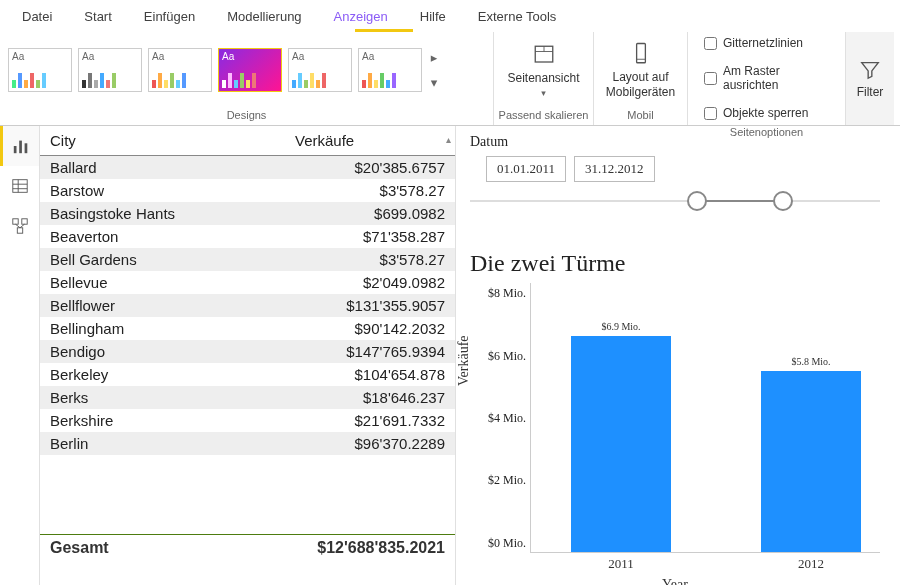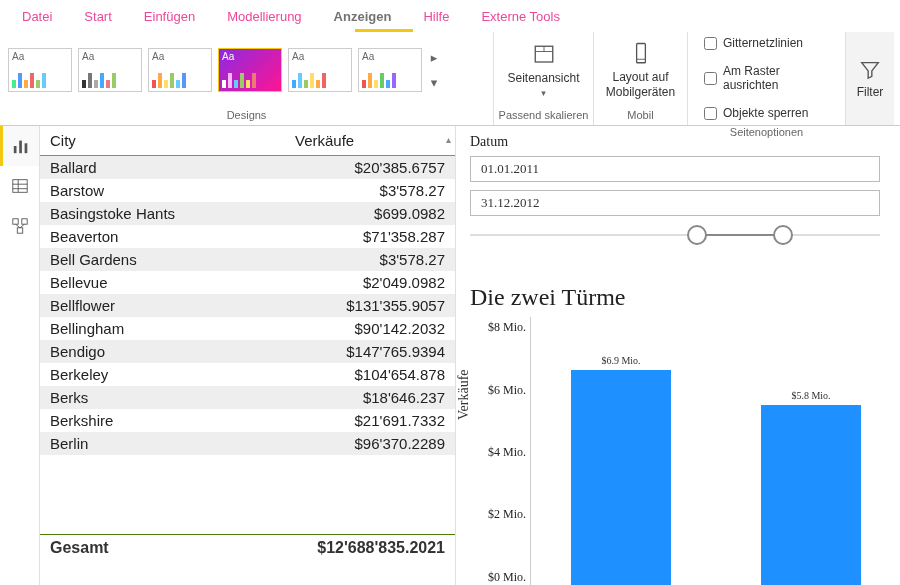--- a/index.html
+++ b/index.html
@@ -1,19 +1,19 @@
 <!DOCTYPE html>
 <html><head>
 <meta charset="utf-8">
 <style>
 * { margin:0; padding:0; box-sizing:border-box; font-family:"Segoe UI",Arial,sans-serif; }
 body { width:900px; height:585px; background:#fff; overflow:hidden; font-size:13px; color:#333; }
 .menubar { display:flex; align-items:center; height:32px; padding:0 8px; gap:4px; }
-.menubar .mi { padding:6px 14px; cursor:pointer; color:#ec4899; }
-.menubar .mi.active { color:#737373; font-weight:700; }
+.menubar .mi { padding:6px 14px; cursor:pointer; color:#404040; }
+.menubar .mi.active { color:#8b5cf6; font-weight:400; }
 .menubar .underline { position:absolute; height:3px; background:#f2c811; left:355px; top:29px; width:58px; }
 .ribbon { display:flex; height:94px; border-bottom:1px solid #ccc; }
 .rgroup { display:flex; flex-direction:column; border-right:1px solid #e0e0e0; }
 .rgroup .content { flex:1; display:flex; align-items:center; padding:4px 8px; gap:6px; }
 .rgroup .label { text-align:center; font-size:11px; color:#666; padding:2px 0 4px; }
 .theme { width:64px; height:44px; border:1px solid #ccc; display:flex; flex-direction:column; cursor:pointer; }
 .theme.sel { border:1px solid #f2c811; background:linear-gradient(135deg,#8a2be2,#ff1493); }
 .theme .aa { font-size:10px; padding:2px 3px; color:#666; }
 .theme.sel .aa { color:#fff; }
 .theme .bars { flex:1; display:flex; align-items:flex-end; gap:2px; padding:0 3px 3px; }
@@ -38,21 +38,21 @@
 .trow { display:flex; padding:3px 10px; font-family:Papyrus,"Segoe Script",serif; font-size:15px; color:#222;gap:24px; }
 .trow:nth-child(odd){ background:#eeeeee; }
 .trow .c1 { flex:1; }
 .trow .c2 { width:170px; text-align:right; }
 .tfoot { display:flex; padding:4px 10px; font-family:Papyrus,"Segoe Script",serif; font-size:16px; font-weight:bold; border-top:1px solid #4d7c0f; }
 .tfoot .c1 { flex:1; }
 .tfoot .c2 { width:190px; text-align:right; }
 .scrollhint { position:absolute; right:4px; top:8px; color:#888; font-size:10px; }
 .rightpane { flex:1; padding:8px 20px 0 14px; }
 .datumlbl { font-family:Papyrus,"Segoe Script",serif; font-size:14px; color:#222; }
-.dateboxes { display:flex; gap:8px; margin:6px 0 4px;flex-direction:column; }
+.dateboxes { display:flex; gap:8px; margin:6px 16px 4px; }
 .datebox { border:1px solid #bbb; padding:4px 10px; font-family:Papyrus,"Segoe Script",serif; font-size:13px; }
 .slider { position:relative; height:30px; margin:2px 0 10px; }
 .slider .track { position:absolute; left:0; right:0; top:14px; height:2px; background:#ddd; }
 .slider .seg { position:absolute; top:14px; height:2px; background:#888; }
 .slider .knob { position:absolute; top:5px; width:20px; height:20px; border:2px solid #888; border-radius:50%; background:#fff; cursor:pointer; }
 .charttitle { font-family:Papyrus,"Segoe Script",serif; font-size:24px; color:#222; margin-bottom:6px;margin-top:34px; }
 .chart { position:relative; height:270px; display:flex; }
 .yaxis { width:60px; position:relative; }
 .yaxis .ylabel { position:absolute; left:-6px; top:50%; transform:rotate(-90deg) translateX(40px); transform-origin:left; font-family:Papyrus,"Segoe Script",serif; font-size:14px; }
 .ytick { position:absolute; right:4px; font-family:Papyrus,"Segoe Script",serif; font-size:12px; color:#222; transform:translateY(-50%); }

